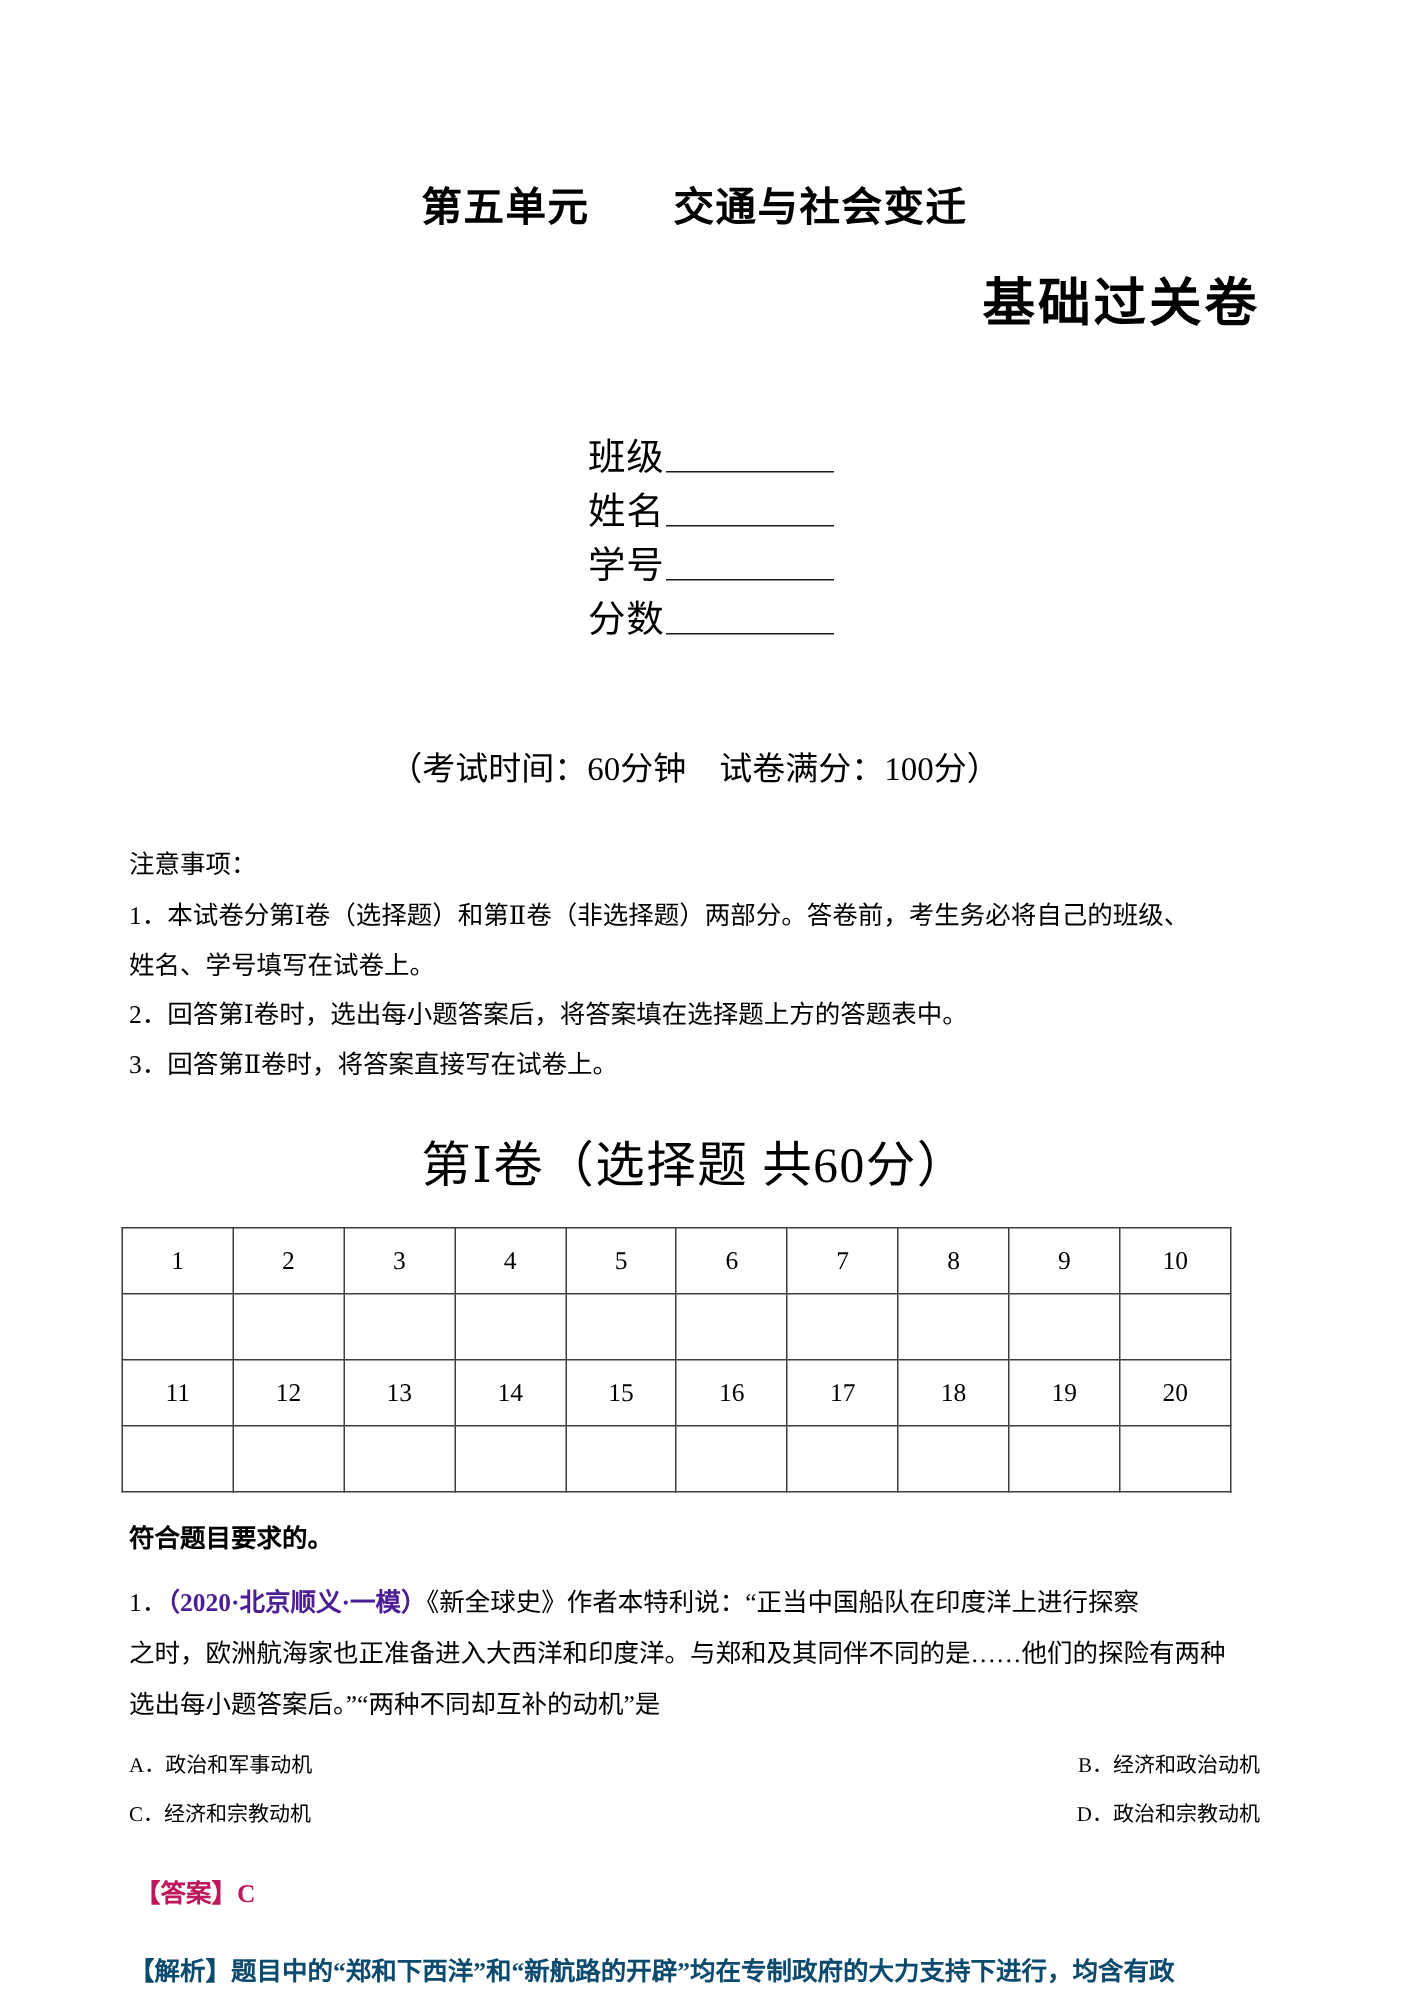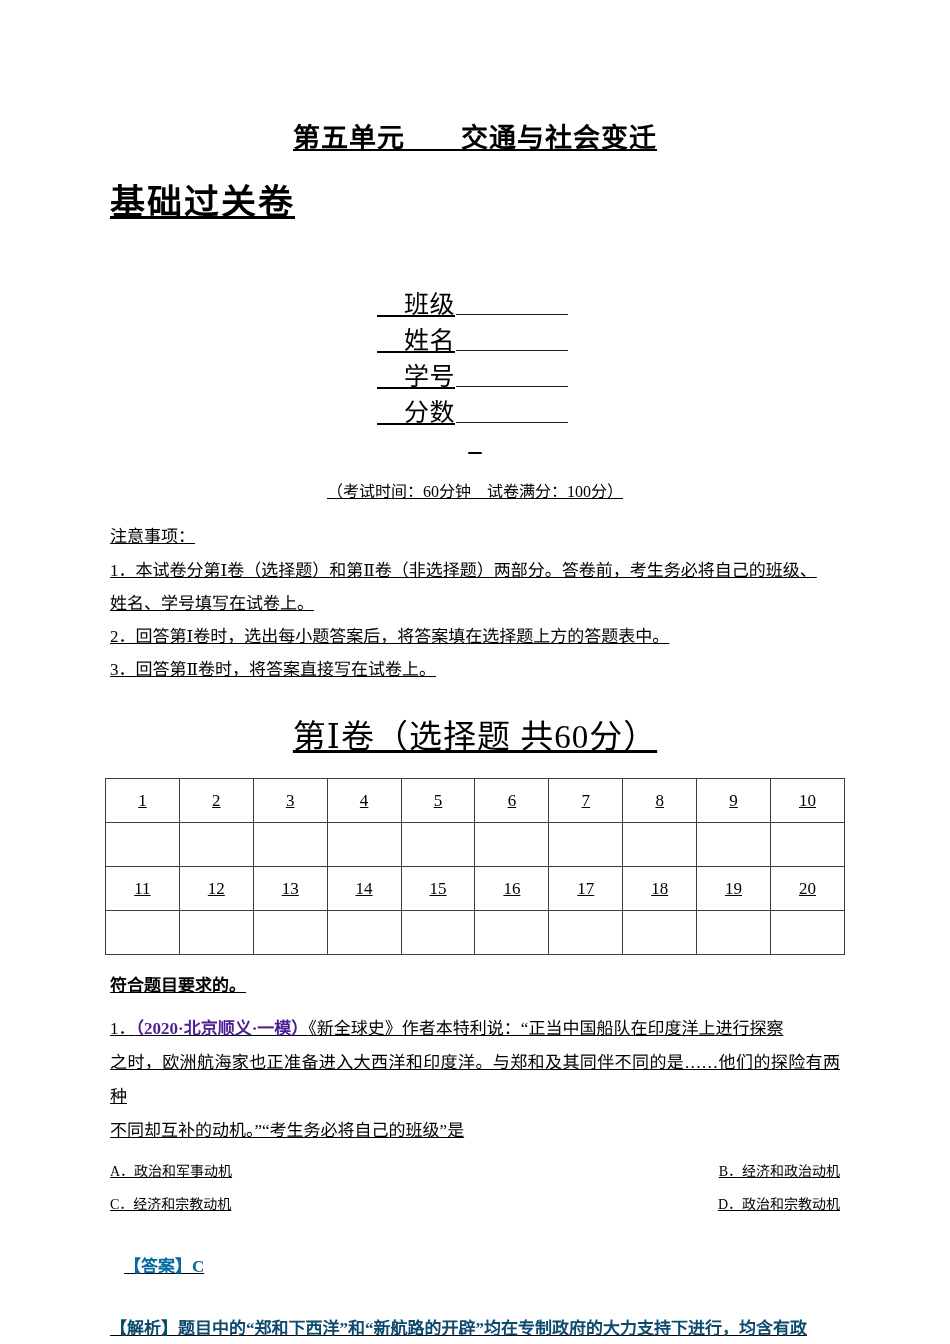--- a/index.html
+++ b/index.html
@@ -9,37 +9,36 @@
   }
   .page {
     position: relative;
     width: 950px;
     height: 1344px;
     background: #ffffff;
     font-family: "Liberation Serif", "DejaVu Serif", serif;
     color: #000000;
     overflow: hidden;
     box-sizing: border-box;
-    padding: 0 110px 0 110px;
-    text-decoration: underline;
+    padding: 0 110px 0 86px;
   }
 
   
   .unit-title {
     text-align: center;
     font-size: 27px;
     font-weight: 700;
     letter-spacing: 1px;
     margin: 0;
     padding-top: 122px;
     line-height: 1.2;
     white-space: pre;
   }
   .paper-title {
-    text-align: left;
+    text-align: right;
     font-size: 35px;
     font-weight: 700;
     margin: 0;
     padding-top: 28px;
     line-height: 1.2;
     letter-spacing: 2px;
   }
 
   
   .identity-line {
@@ -55,22 +54,22 @@
     display: inline-block;
     border-bottom: 1px solid #1a1a1a;
     width: 112px;
     vertical-align: -2px;
     margin: 0 5px 0 1px;
   }
 
   
   .exam-meta {
     text-align: center;
-    font-size: 16px;
-    margin: 0;
+    font-size: 22px;
+    margin: 16px;
     padding-top: 22px;
     white-space: pre;
   }
 
   
   .notices {
     padding-top: 18px;
   }
   .notice-line {
     font-size: 17px;
@@ -139,25 +138,25 @@
     line-height: 2.35;
   }
   .option-cell {
     width: 50%;
     box-sizing: border-box;
   }
   .option-cell.right { padding-left: 10px; text-align: right; }
 
   
   .answer-line {
-    color: #0369a1;
+    color: #be185d;
     font-weight: 700;
     font-size: 17px;
     line-height: 2.0;
-    margin: 14px;
+    margin: 4px;
     padding-top: 14px;
   }
   .analysis {
     color: #0c4a6e;
     font-weight: 700;
     font-size: 17px;
     line-height: 2.05;
     margin: 0;
     padding-top: 14px;
     text-align: justify;
@@ -242,21 +241,21 @@
         <td></td>
       </tr>
     </tbody>
   </table>
 
   <p class="section-heading">符合题目要求的。</p>
 
   <div class="question">
     <p class="q-body"><span>1．</span><span class="src-tag">（2020·北京顺义·一模）</span><span>《新全球史》作者本特利说：“正当中国船队在印度洋上进行探察</span></p>
     <p class="q-body">之时，欧洲航海家也正准备进入大西洋和印度洋。与郑和及其同伴不同的是……他们的探险有两种</p>
-    <p class="q-body">不同却互补的动机。”“考生务必将自己的班级”是</p>
+    <p class="q-body">选出每小题答案后。”“两种不同却互补的动机”是</p>
 
     <div class="options">
       <div class="option-row">
         <div class="option-cell">A．政治和军事动机</div>
         <div class="option-cell right">B．经济和政治动机</div>
       </div>
       <div class="option-row">
         <div class="option-cell">C．经济和宗教动机</div>
         <div class="option-cell right">D．政治和宗教动机</div>
       </div>

